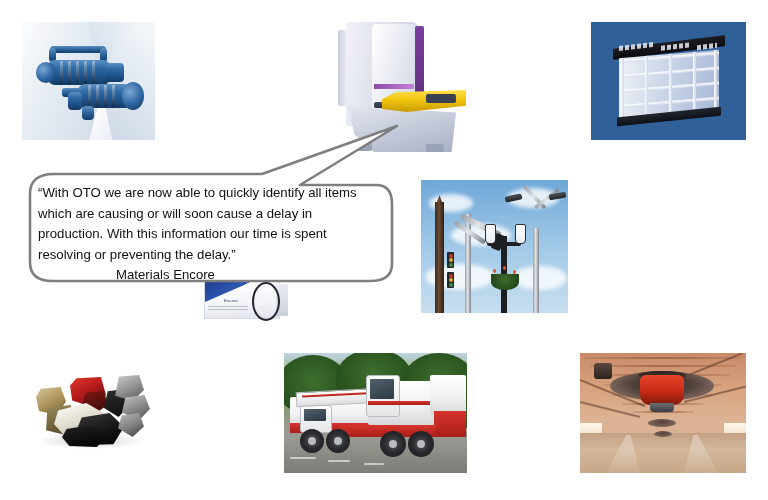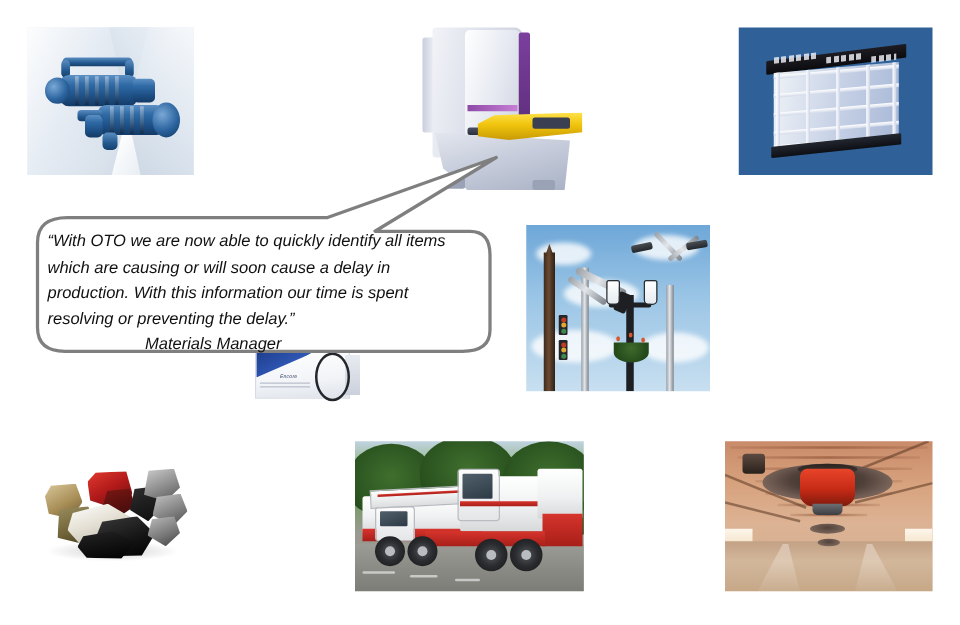--- a/index.html
+++ b/index.html
@@ -8,21 +8,20 @@
     padding: 0;
     background: #ffffff;
   }
   #slide {
     position: relative;
     width: 768px;
     height: 500px;
     background: #ffffff;
     overflow: hidden;
     font-family: "Liberation Sans", sans-serif;
-    font-style: italic;
   }
   .tile {
     position: absolute;
     overflow: hidden;
   }
 
   
   #tile-pumps { left: 22px; top: 22px; width: 133px; height: 118px; background: #e9eef4; }
   #tile-pumps .bg {
     position: absolute; inset: 0;
@@ -562,17 +561,17 @@
                L 362 17
                Q 378 17 378 36
                L 378 96
                Q 378 113 356 113
                L 38 113
                Q 16 113 16 94
                Z" fill="#ffffff" stroke="#7f7f7f" stroke-width="2.6" stroke-linejoin="round"></path>
     </svg>
     <div class="bubble-text">
       <span>“With OTO we are now able to quickly identify all items which are causing or will soon cause a delay in production. With this information our time is spent resolving or preventing the delay.”</span>
-      <span class="attribution">Materials Manager</span>
+      <span class="attribution">Materials Encore</span>
     </div>
   </div>
 
 </div>
 
 </body></html>

